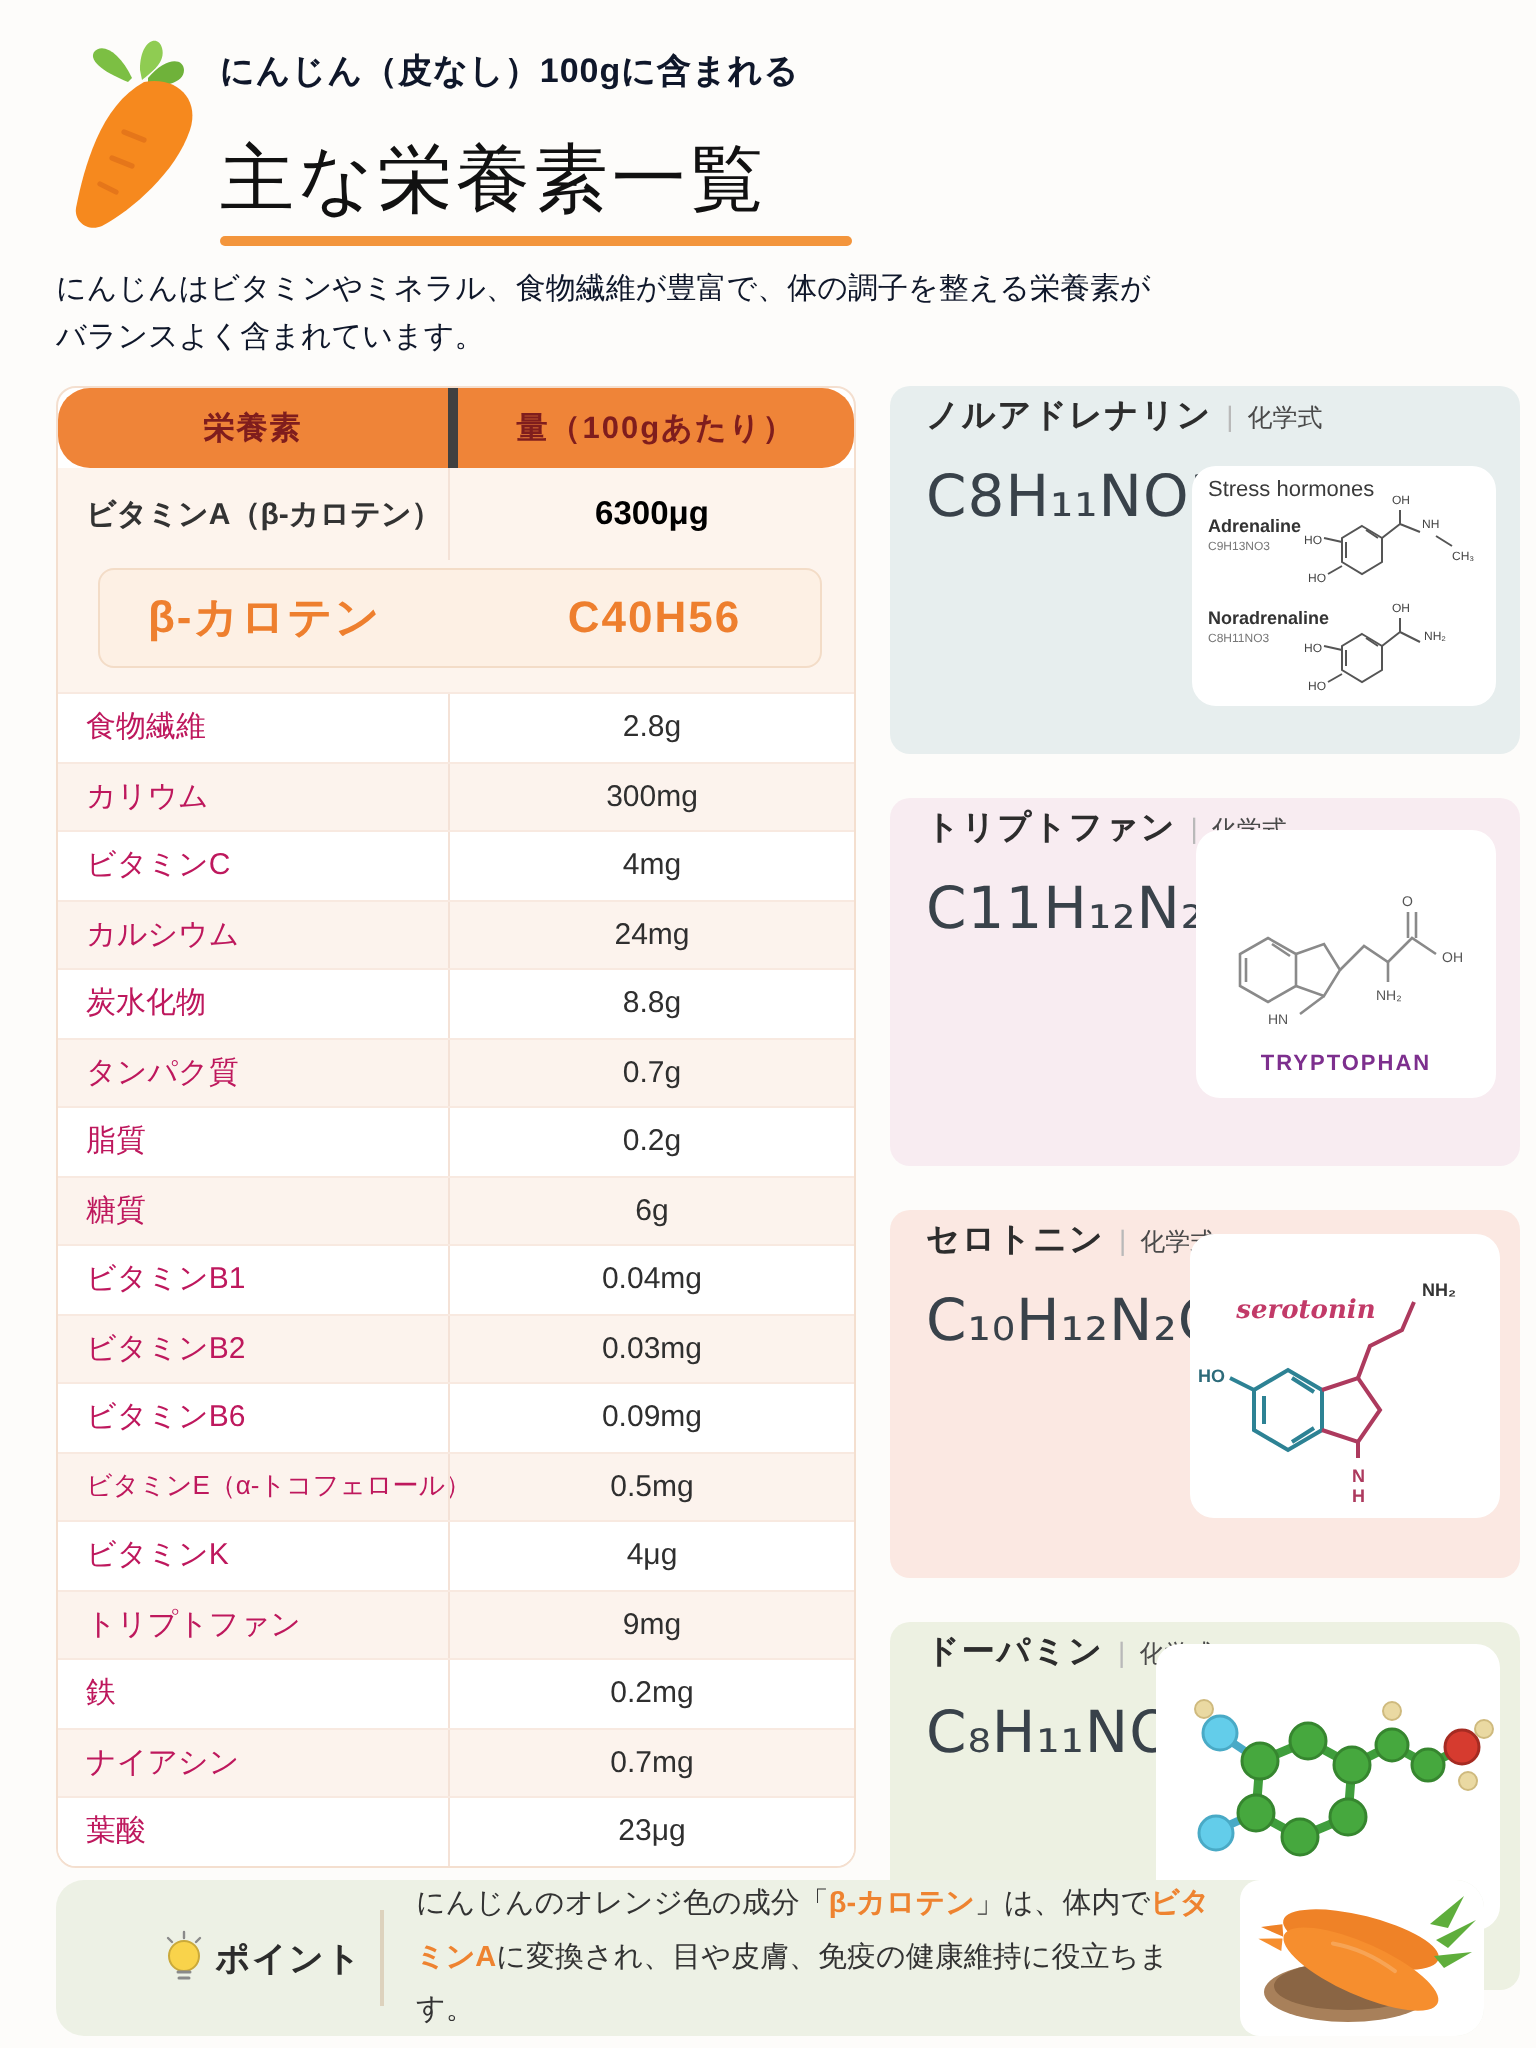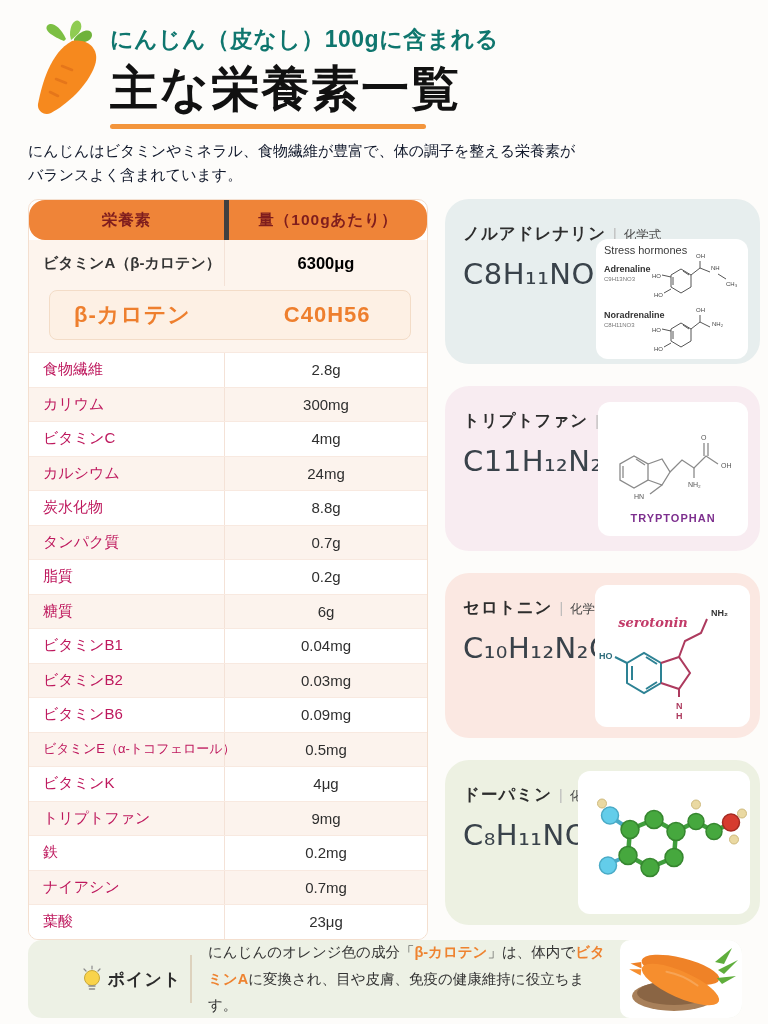--- a/index.html
+++ b/index.html
@@ -5,22 +5,22 @@
   * { margin:0; padding:0; box-sizing:border-box; }
   html,body { width:768px; height:1024px; }
   body {
     font-family:"Liberation Sans","DejaVu Sans",sans-serif;
     background:#fdfcfa; color:#2f2f2f; position:relative; overflow:hidden;
   }
   
   .hdr { display:flex; align-items:flex-start; padding:16px 28px 0 26px; }
   .carrot-ic { width:80px; height:100px; flex:0 0 80px; }
   .hdr-txt { padding-left:4px; padding-top:8px; }
-  .t1 { font-size:23px; font-weight:700; color:#0f766e; letter-spacing:0.5px; }
-  .t2 { font-size:48px; font-weight:700; color:#111; letter-spacing:2px; margin-top:2px; }
+  .t1 { font-size:17px; font-weight:700; color:#0f172a; letter-spacing:0.5px; }
+  .t2 { font-size:37px; font-weight:400; color:#111; letter-spacing:2px; margin-top:18px; }
   .t2u { width:316px; height:5px; background:#f3953c; border-radius:3px; margin-top:3px; }
   .desc { padding:10px 28px 0 28px; font-size:15px; line-height:1.6; color:#0f172a; }
   
   .main { display:flex; padding:12px 8px 0 28px; gap:17px; align-items:flex-start; }
   .leftcol { width:400px; flex:0 0 400px; }
   
   .ntable { border:1.5px solid #f4dfcf; border-radius:10px; overflow:hidden; background:#fff; }
   .t-header { display:flex; height:40px; background:#ef8438; color:#7f1d1d; font-weight:700;border-radius:16px; }
   .thc { display:flex; align-items:center; justify-content:center; font-size:15.5px; letter-spacing:1px; }
   .thc.c1 { width:49%; }
@@ -33,21 +33,21 @@
   .beta-label { flex:1; padding-left:24px; font-size:22px; font-weight:700; color:#ee7f2e; letter-spacing:1px; }
   .beta-formula { width:46%; text-align:center; font-size:22px; font-weight:700; color:#ee7f2e; letter-spacing:1px; }
   .rows-container .nut-row { display:flex; height:34.5px; border-top:1px solid #f8e9e0; background:#fff; }
   .rows-container .nut-row:nth-child(even) { background:#fcf3ed; }
   .nut-row .lab { width:49%; display:flex; align-items:center; padding-left:14px; font-size:15px; color:#be185d; white-space:nowrap; }
   .nut-row.small .lab { font-size:13px; }
   .nut-row .val { width:51%; display:flex; align-items:center; justify-content:center; font-size:15px; color:#2f2f2f; border-left:1px solid #f4e2d7; }
   .footnote { font-size:11.5px; color:#777; margin:7px 0 0 2px; }
   
   .rightcol { width:315px; flex:0 0 315px; display:flex; flex-direction:column; gap:22px; }
-  .chem-card { position:relative; height:165px; border-radius:24px; padding:24px 18px; }
+  .chem-card { position:relative; height:184px; border-radius:10px; padding:4px 18px; }
   .cc1 { background:#e7eeee; }
   .cc2 { background:#f8ecf1; }
   .cc3 { background:#fbe8e2; }
   .cc4 { background:#edf1e2; }
   .cc-title { display:flex; align-items:baseline; gap:7px; }
   .cc-name { font-size:16.5px; font-weight:700; color:#2d2d2d; letter-spacing:1px; }
   .cc-sep { color:#b9b9b9; font-size:14px; }
   .cc-tag { font-size:12.5px; color:#4a4a4a; }
   .cc-formula { margin-top:12px; font-size:29px; color:#39424a; letter-spacing:0.5px; font-family:"DejaVu Sans",sans-serif; }
   .inset { position:absolute; background:#fff; border-radius:12px; }

